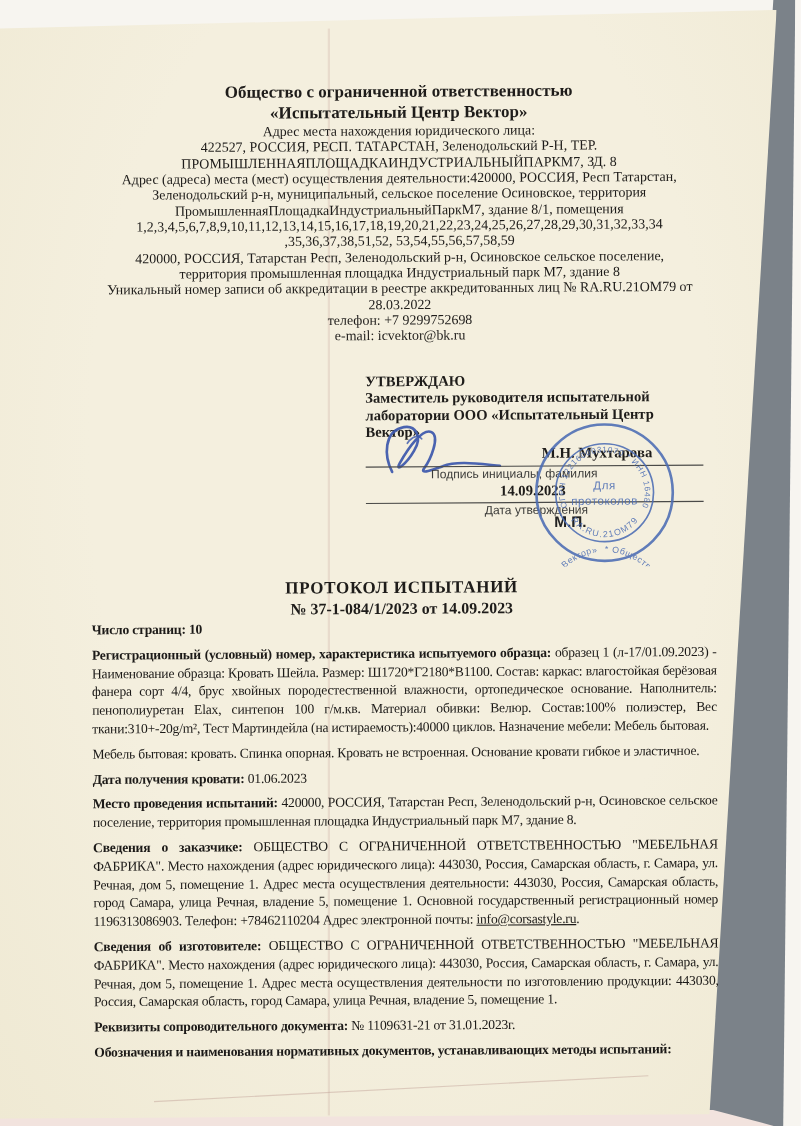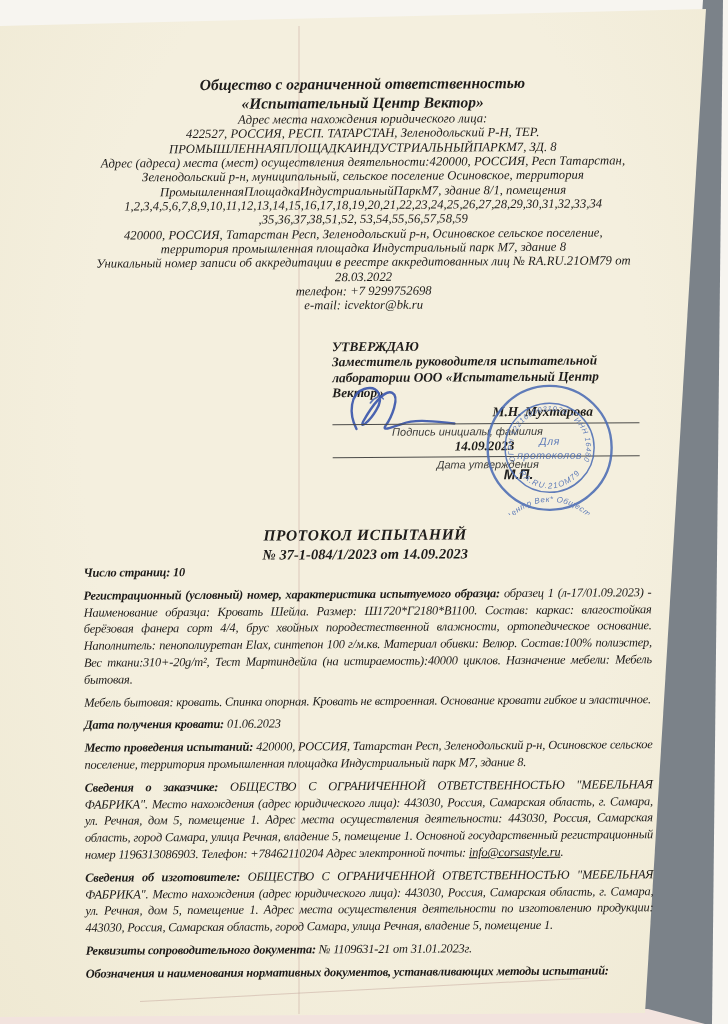--- a/index.html
+++ b/index.html
@@ -1,17 +1,17 @@
 <!DOCTYPE html>
 <html><head>
 <meta charset="utf-8">
 <style>
   html,body{margin:0;padding:0;}
   .page{position:relative;width:728px;height:1024px;background:#f7f5f0;overflow:hidden;
-        font-family:"Liberation Serif", serif;color:#1e1c1a;font-style:italic;}
+        font-family:"Liberation Serif", serif;color:#1e1c1a;}
   .gray-strip{position:absolute;inset:0;background:#7b8289;
         clip-path:polygon(703px 0px,723px 0px,712px 1024px,642px 1024px);}
   .bottom-strip{position:absolute;inset:0;background:#f2e3de;
         clip-path:polygon(0px 1014px,648px 1009px,705px 1024px,0px 1024px);}
   .paper{position:absolute;inset:0;
         background:radial-gradient(ellipse at 50% 40%, #f4efde 55%, #efe9d3 100%);
         clip-path:polygon(-5px 26px,706px 9px,645px 1013px,-5px 1017px);}
   .crease-v{position:absolute;left:298px;top:26px;width:2px;height:988px;
         background:rgba(202,168,158,0.28);}
   .crease-d{position:absolute;left:140px;top:1001px;width:450px;height:1px;

